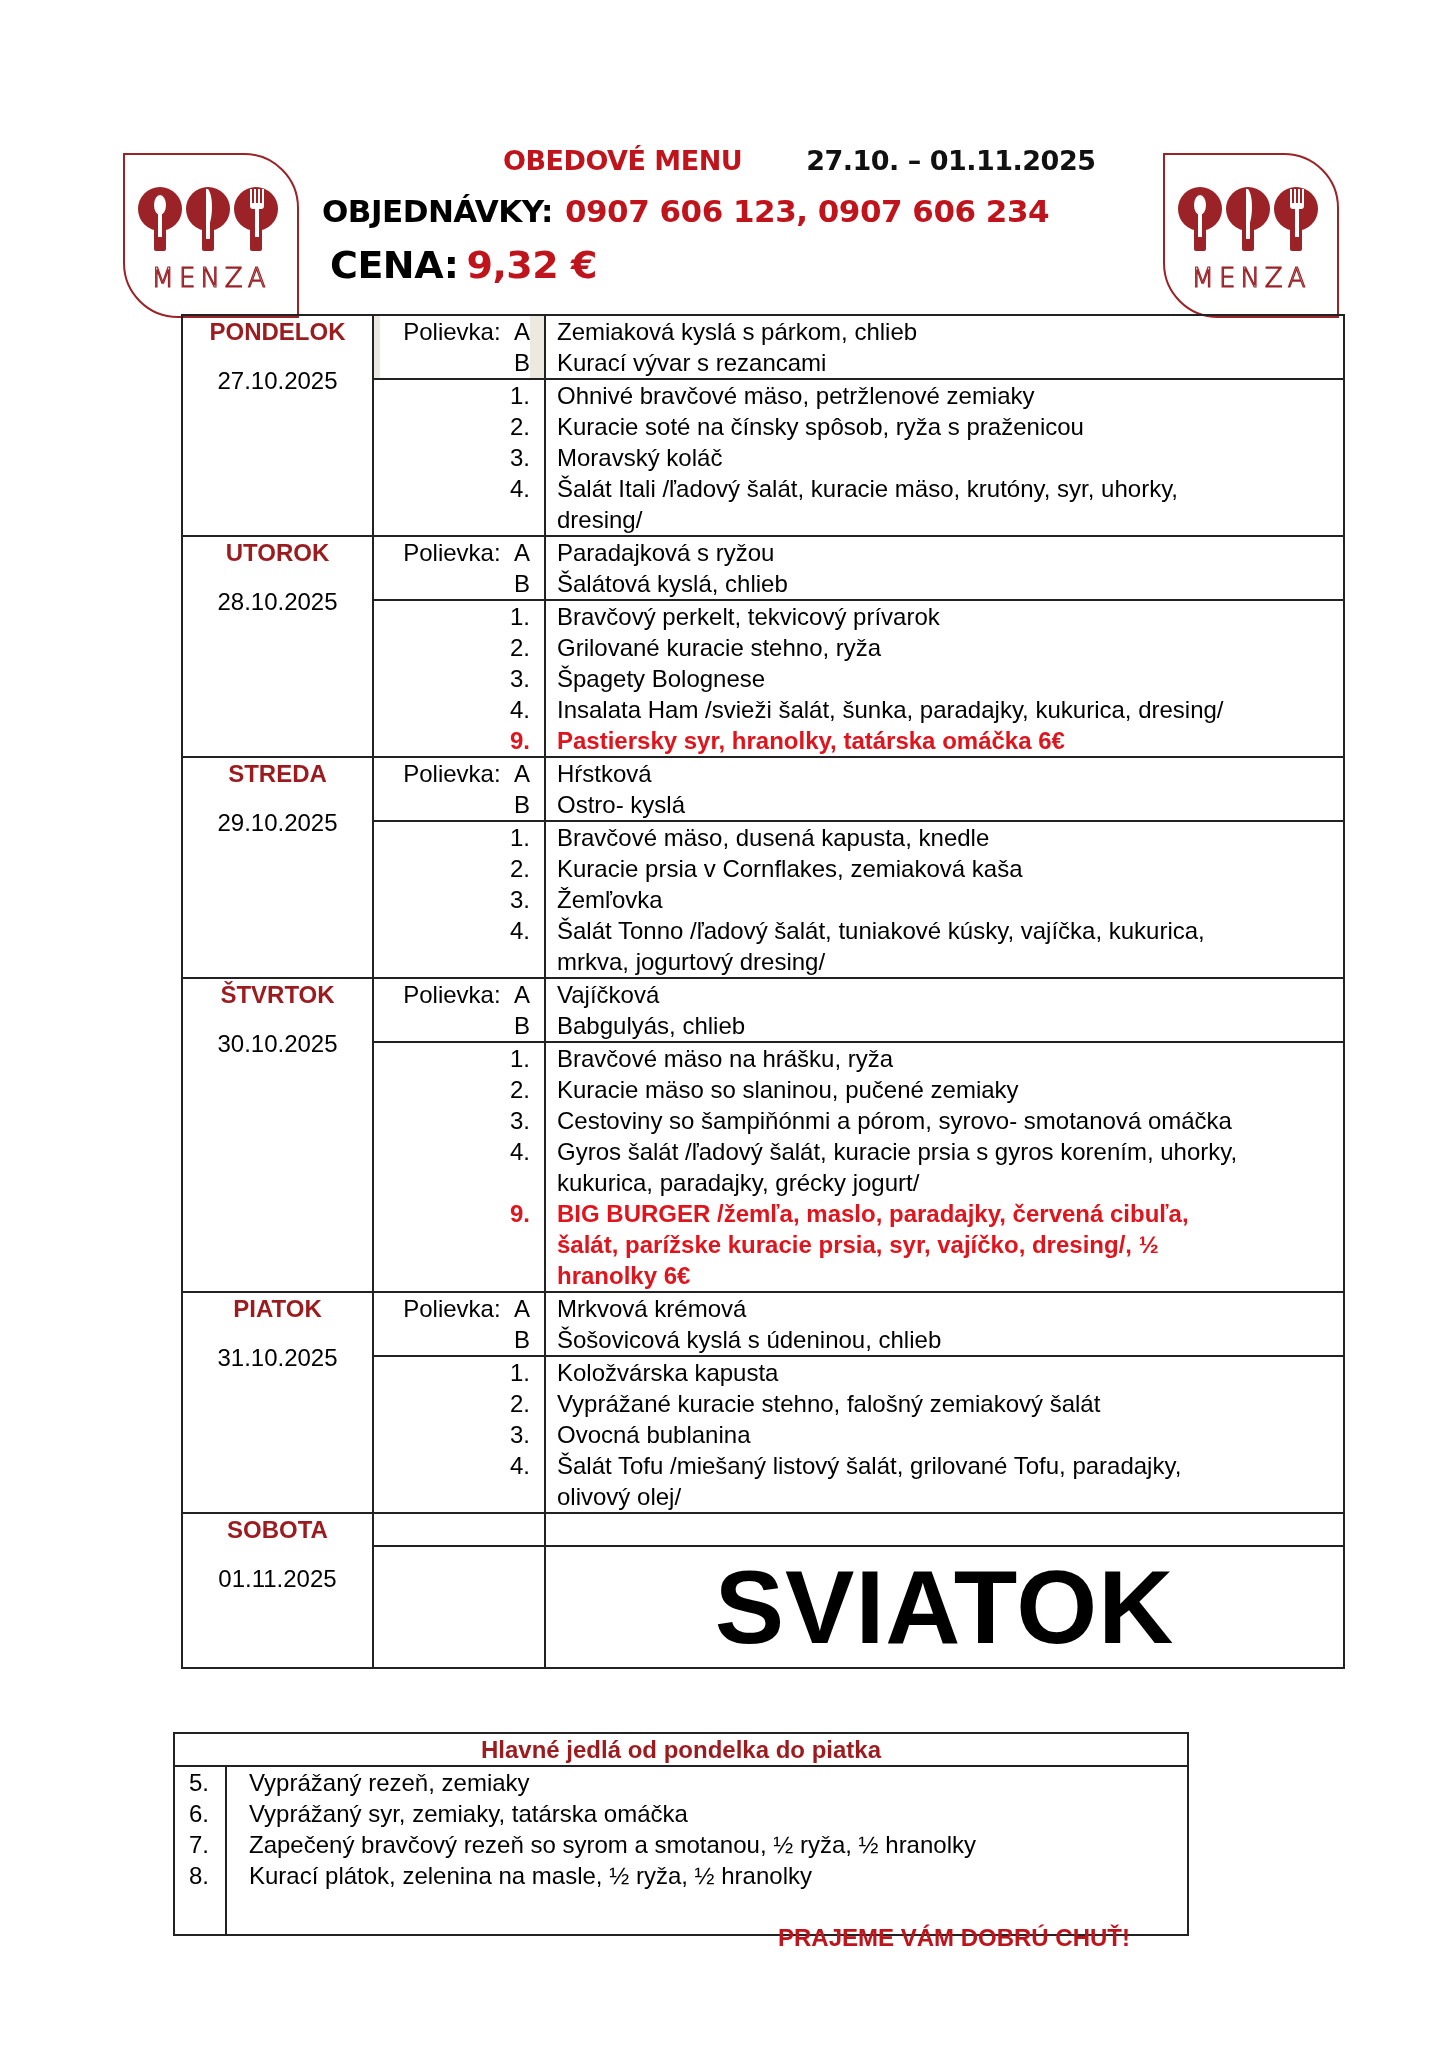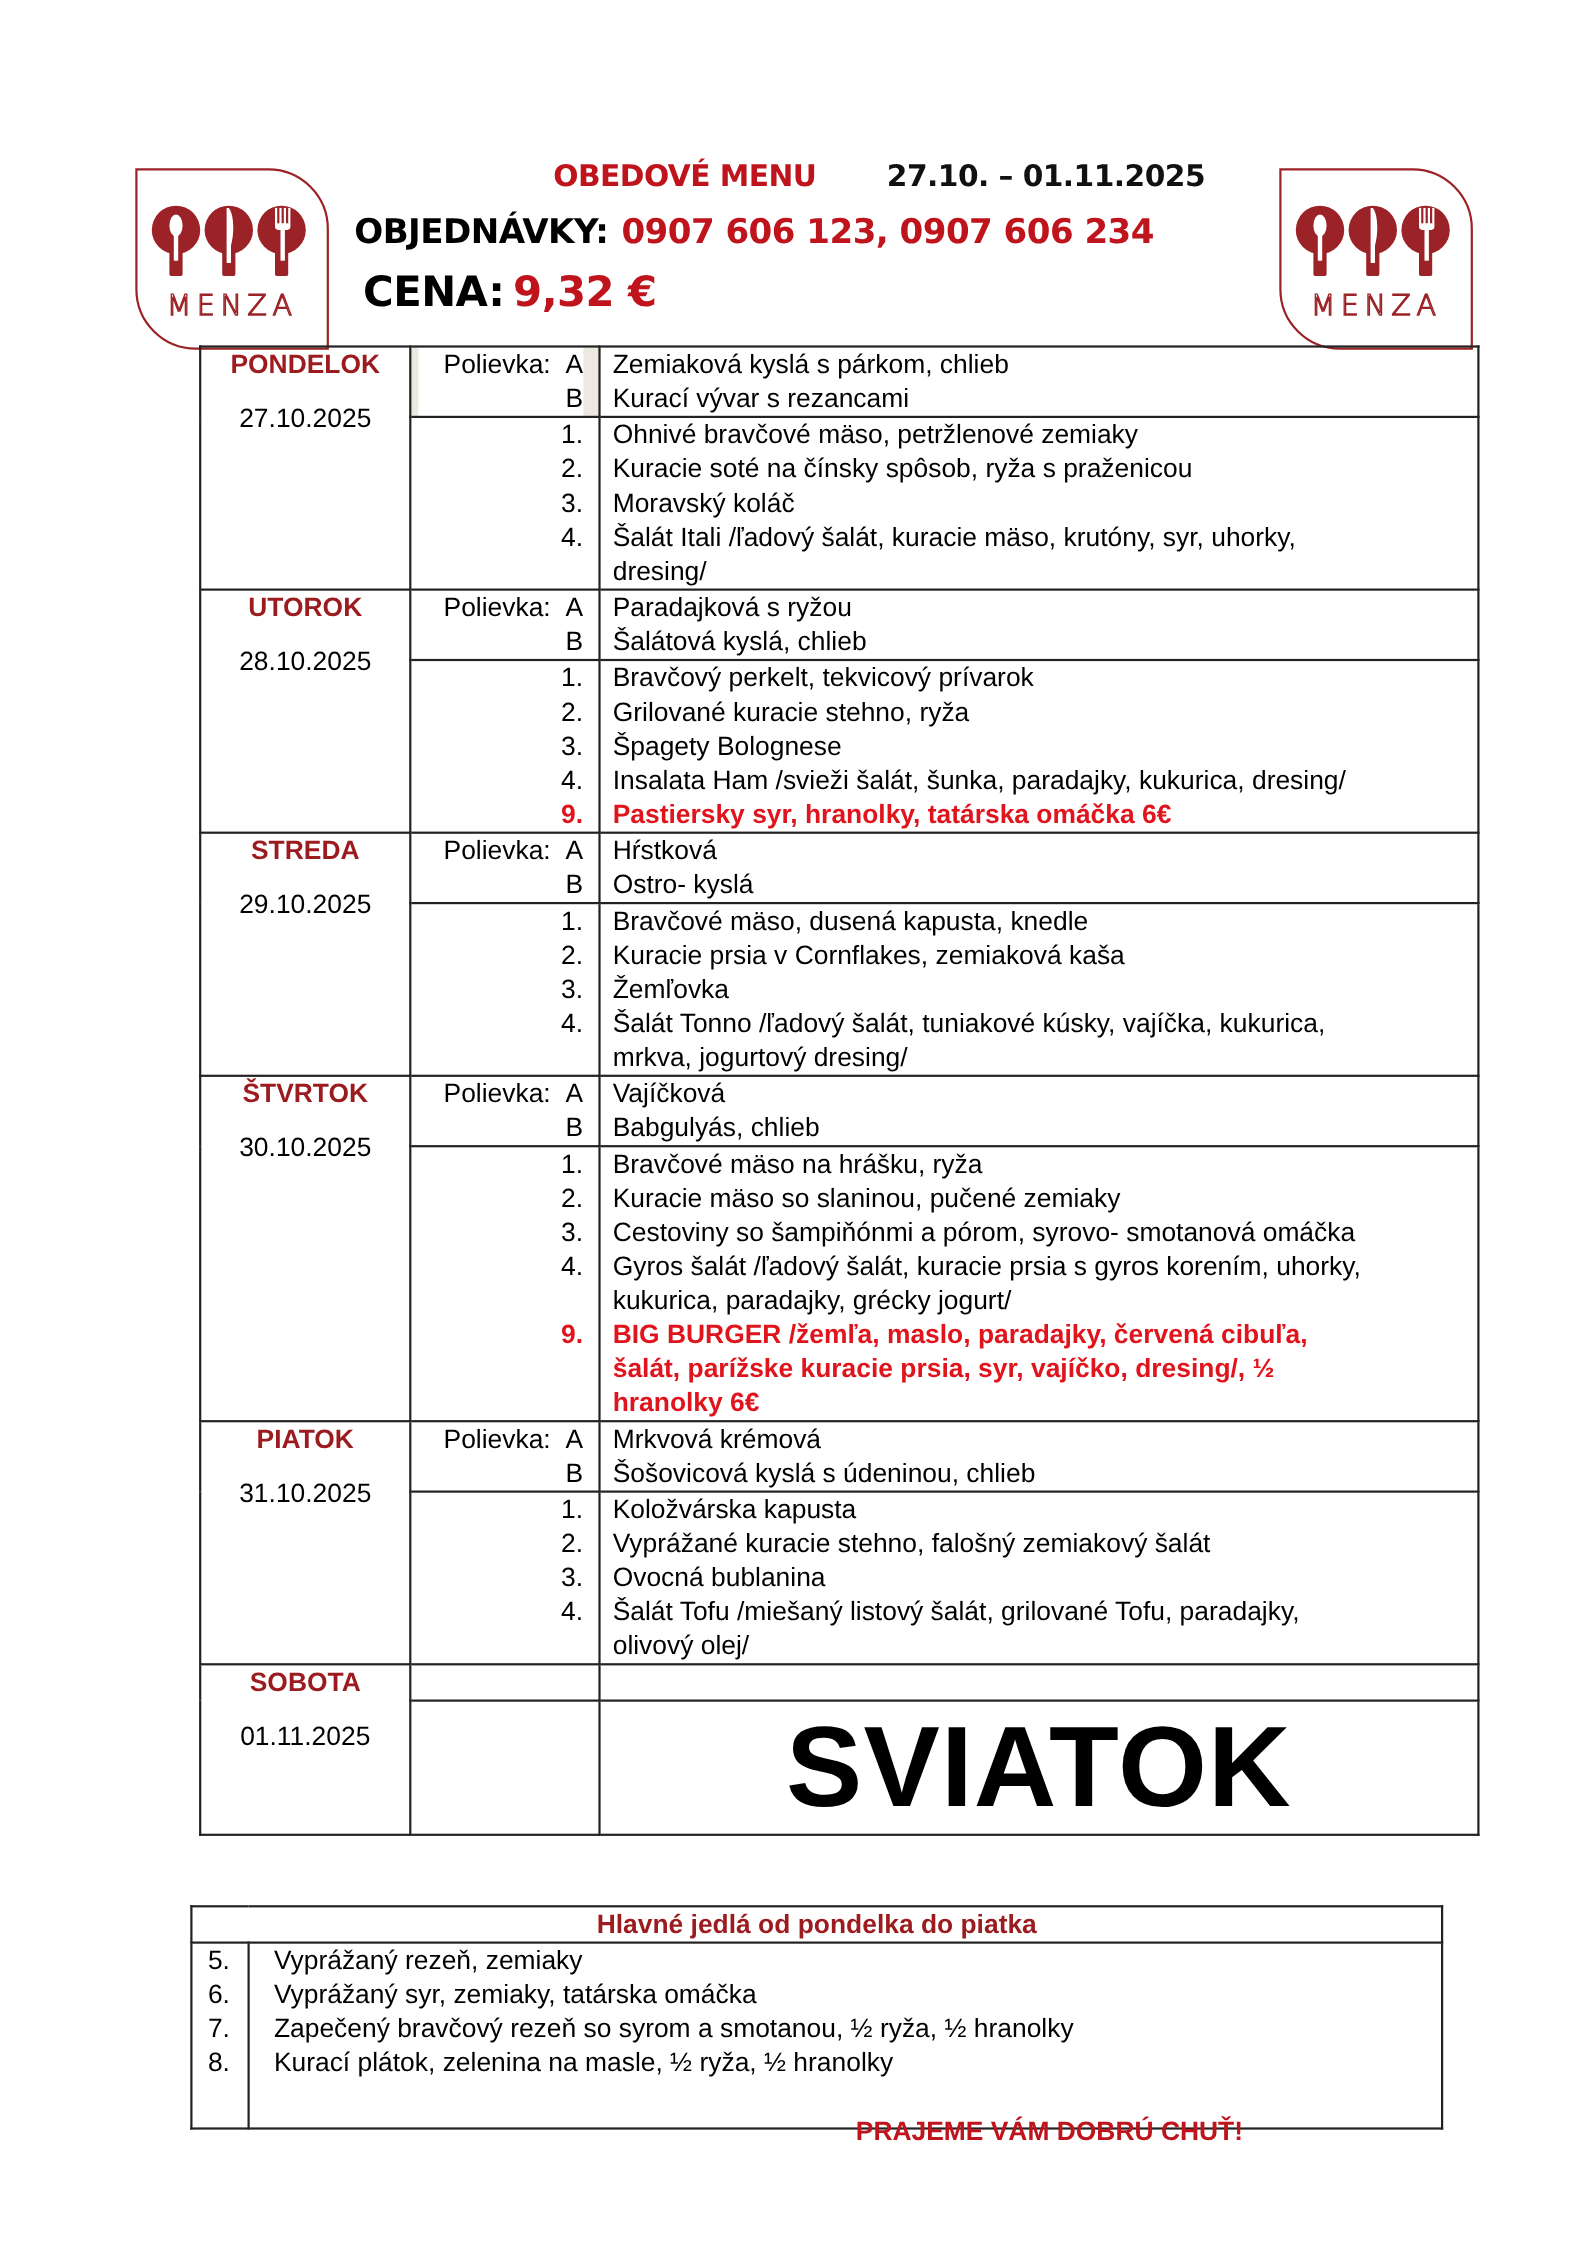--- a/index.html
+++ b/index.html
@@ -35,21 +35,21 @@
   .day-name { color: #9b1b1f; font-weight: bold; display: block; margin-top: 0; }
   .day-date { display: block; margin-top: 18px; }
   .num-cell div { padding-right: 14px; }
   .soup-cell { background: linear-gradient(to right, #ebe9e0 0 6px, transparent 6px calc(100% - 14px), #ebe9e0 calc(100% - 14px)); }
   .red-item { color: #e0141c; font-weight: bold; }
   .desc-cell div { padding-left: 11px; padding-right: 8px; }
   .holiday-text { font-weight: bold; font-size: 104px; line-height: 120px; text-align: center;
                   padding-top: 18px; padding-bottom: 10px; letter-spacing: 1px; }
 
   
-  .extra-table { position: absolute; left: 173px; top: 1732px; width: 1139px;
+  .extra-table { position: absolute; left: 173px; top: 1732px; width: 1016px;
                  border-collapse: collapse; table-layout: fixed; font-size: 24px; line-height: 31px; }
   .extra-table td { border: 2px solid #222; padding: 0; vertical-align: top; }
   .extra-head { text-align: center; color: #9b1b1f; font-weight: bold; height: 30px; }
   .extra-num { width: 50px; }
   .extra-num div { padding-left: 14px; }
   .extra-desc div { padding-left: 22px; }
 
   .footer { position: absolute; left: 778px; top: 1924px; color: #c0141c; font-weight: bold; font-size: 24px; }
 </style>
 </head>

